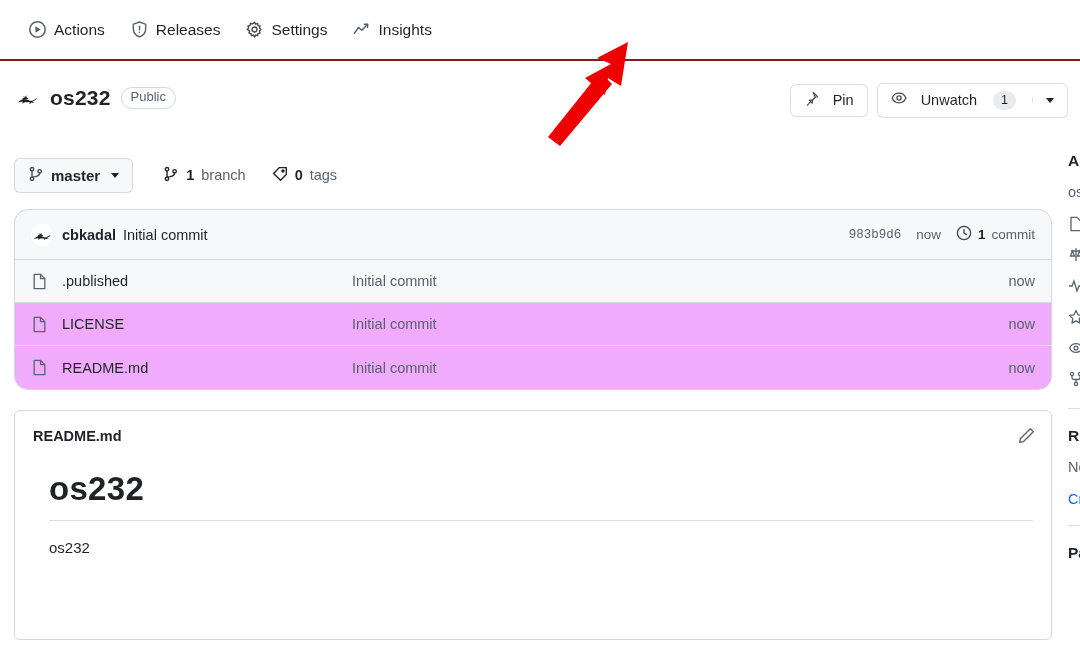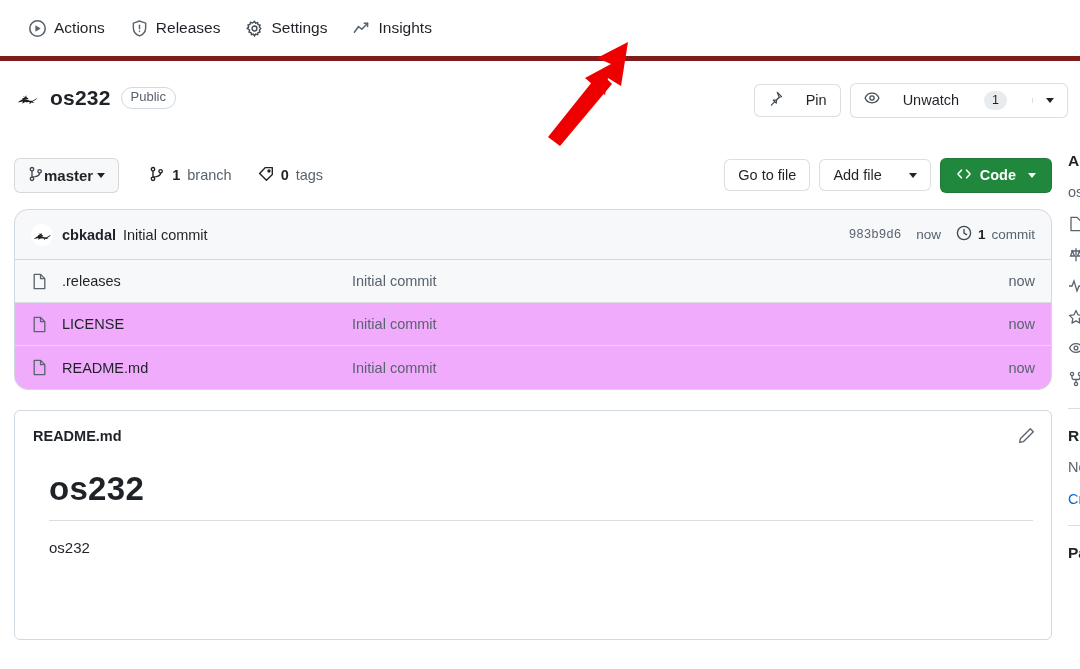--- a/index.html
+++ b/index.html
@@ -9,21 +9,21 @@
     overflow: hidden;
     background: #ffffff;
     font-family: "Liberation Sans", sans-serif;
     color: #1f2328;
   }
   .page { position: relative; width: 1080px; height: 669px; overflow: hidden; }
 
   
   .navbar {
     position: absolute; top: 0; left: 0; width: 1080px; height: 61px;
-    background: #ffffff; border-bottom: 5px solid #7f1d1d;
+    background: #ffffff; border-bottom: 2px solid #7f1d1d;
     display: flex; align-items: center; padding-left: 0px;
   }
   .nav-clip { width: 16px; height: 100%; }
   .nav-item {
     display: flex; align-items: center; gap: 8px;
     height: 100%; padding: 0 13px; font-size: 15.5px; color: #1f2328;
     cursor: pointer; white-space: nowrap;
   }
   .nav-item svg { display:block; }
   .nav-label { line-height: 1; }
@@ -45,21 +45,21 @@
   .repo-name { font-size: 21px; font-weight: 600; color: #1f2328; letter-spacing: .2px; }
   .visibility {
     font-size: 13px; color: #59636e; border: 1px solid #d1d9e0;
     border-radius: 2em; padding: 2px 9px 3px; line-height: 1.1;
   }
   .head-actions {
     position: absolute; right: 12px; top: 22px;
     display: flex; align-items: center; gap: 9px;
   }
   .btn {
-    display: inline-flex; align-items: center; gap: 23px;
+    display: inline-flex; align-items: center; gap: 14px;
     background: #f6f8fa; border: 1px solid rgba(31,35,40,.15);
     border-radius: 6px; padding: 6px 13px; font-size: 14.5px;
     color: #1f2328; cursor: pointer; white-space: nowrap; line-height: 1.3;
   }
   .btn.plain { background: #ffffff; }
   .counter {
     background: #e8ecef; border-radius: 2em; font-size: 12.5px;
     padding: 1px 8px; color: #1f2328; margin-left: 2px;
   }
   .caret {
@@ -68,21 +68,21 @@
     margin-left: 4px;
   }
   .caret.white { border-top-color: #ffffff; }
   .sep-btn { border-left: 1px solid rgba(31,35,40,.15); padding-left: 9px; margin-left: 2px; display:flex; align-items:center;}
 
   
   .main { position: absolute; top: 152px; left: 14px; width: 1038px; }
 
   .branchbar { display: flex; align-items: center; height: 46px; }
   .branch-btn {
-    display: inline-flex; align-items: center; 
+    display: inline-flex; align-items: center; gap: 7px;
     background: #f6f8fa; border: 1px solid rgba(31,35,40,.15);
     border-radius: 6px; padding: 7px 13px; font-size: 15px; font-weight: 600;
     cursor: pointer;
   }
   .refs { display: flex; align-items: center; gap: 26px; margin-left: 30px; }
   .ref-item { display: flex; align-items: center; gap: 7px; font-size: 14.5px; color: #59636e; cursor: pointer; }
   .ref-item b { color: #1f2328; font-weight: 600; }
   .branch-actions { margin-left: auto; display: flex; align-items: center; gap: 9px; }
   .btn-code {
     display: inline-flex; align-items: center; gap: 8px;
@@ -278,36 +278,20 @@
             <svg width="16" height="16" viewBox="0 0 16 16" fill="none" stroke="#1f2328" stroke-width="1.4" stroke-linejoin="round">
                 <path d="M1.6 7.4 7.4 1.6h6.9v6.9l-5.8 5.8z"></path>
                 <circle cx="11" cy="5" r="1" fill="#1f2328"></circle>
               </svg>
           </span>
           <b>0</b>
           <span>tags</span>
         </div>
       </div>
 
-      <div class="branch-actions">
-        <div class="btn plain">Go to file</div>
-        <div class="btn plain">
-          <span>Add file</span>
-          <i class="caret"></i>
-        </div>
-        <div class="btn-code">
-          <span>
-            <svg width="16" height="16" viewBox="0 0 16 16" fill="none" stroke="#ffffff" stroke-width="1.6" stroke-linecap="round" stroke-linejoin="round">
-                <path d="M5.4 4.2 1.9 8l3.5 3.8M10.6 4.2 14.1 8l-3.5 3.8"></path>
-              </svg>
-          </span>
-          <span>Code</span>
-          <i class="caret white"></i>
-        </div>
-      </div>
     </div>
 
     <div class="filebox">
       <div class="commit-row">
         <span class="commit-avatar">
           <svg width="22" height="22" viewBox="0 0 26 26">
             <circle cx="13" cy="13" r="12.5" fill="#ffffff"></circle>
             <path d="M3.5 17.5c1.6-1.2 3.1-2.6 5.2-3.3 1.4-.5 2.6-.2 3.9.3 1.6.6 3.1 1.4 4.8 1.3 1.5-.1 2.7-1 3.9-1.9.6-.4 1.2-.9 1.9-1-.5 1-1.3 1.8-2.2 2.4-.8.6-1.7 1-2.6 1.3.7.5 1.5.9 2.3 1.1-1.1.3-2.3.2-3.4-.2-.5.7-1.2 1.3-2 1.7.3-.7.4-1.4.3-2.1-1.5.2-3 .2-4.5-.1-.9.8-2 1.4-3.2 1.6.5-.6.9-1.3 1.1-2-1.9.4-3.8.5-5.5 1z" fill="#1b1f23"></path>
             <path d="M7.8 13.9c.9-.6 1.9-1 3-1.1-.6-.6-1.3-1-2.1-1.3.9-.2 1.8 0 2.6.4.2-.6.6-1.2 1.1-1.6 0 .7-.1 1.4.1 2 .9.4 1.6 1 2.2 1.8-1.1.4-2.3.3-3.4-.1-1.2.3-2.4.3-3.5-.1z" fill="#1b1f23"></path>
           </svg>
@@ -330,21 +314,21 @@
         </span>
       </div>
 
       <div class="file-row tinted">
         <span class="file-icon">
           <svg width="17" height="17" viewBox="0 0 16 16" fill="none" stroke="#59636e" stroke-width="1.25" stroke-linejoin="round">
               <path d="M3 1.3h6l4 4v9.4H3z"></path>
               <path d="M9 1.3v4h4"></path>
             </svg>
         </span>
-        <span class="file-name">.releases</span>
+        <span class="file-name">.published</span>
         <span class="file-msg">Initial commit</span>
         <span class="file-time">now</span>
       </div>
 
       <div class="file-row">
         <span class="file-icon">
           <svg width="17" height="17" viewBox="0 0 16 16" fill="none" stroke="#59636e" stroke-width="1.25" stroke-linejoin="round">
               <path d="M3 1.3h6l4 4v9.4H3z"></path>
               <path d="M9 1.3v4h4"></path>
             </svg>

